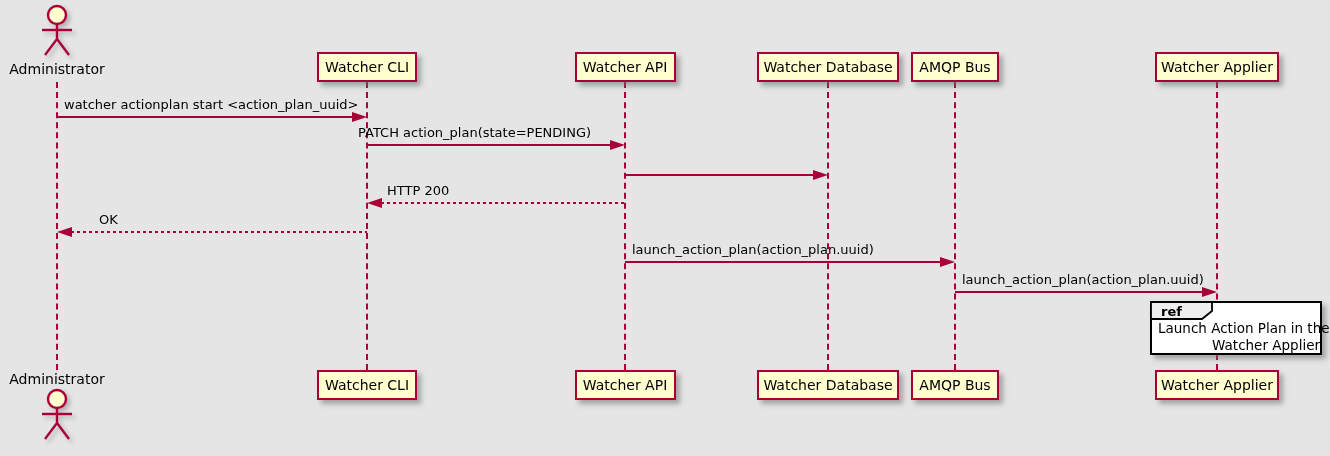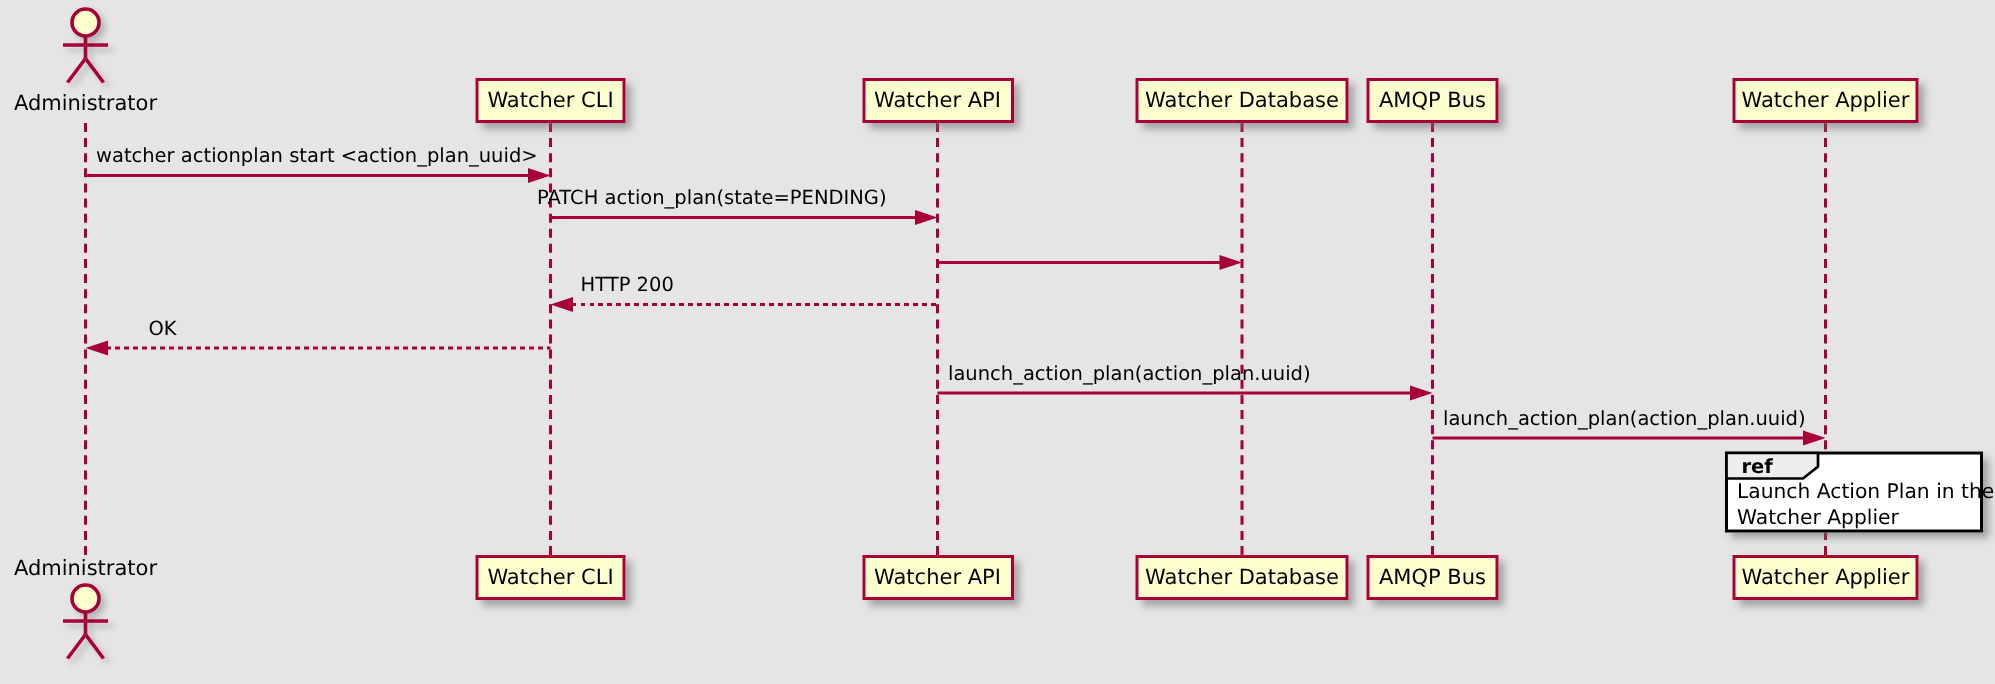--- a/index.html
+++ b/index.html
@@ -45,21 +45,21 @@
   .msg-head.left{border-right:15px solid var(--accent,#A80036);}
   .ref{
     position:absolute;
     box-sizing:border-box;
     background:var(--ref-fill,#FFFFFF);
     border:2px solid var(--ref-border,#000000);
     box-shadow:4px 4px 5px rgba(110,110,110,.55);
   }
   .ref-tab{position:absolute;left:-2px;top:-2px;}
   .ref-tab text{font-family:"DejaVu Sans","Liberation Sans",sans-serif;font-size:13px;font-weight:bold;fill:#000;}
-  .ref-body{padding:17px 0 0 6px;}
+  .ref-body{padding:17px 0 0 6px;text-align:right;}
   .ref-line{font-size:13.5px;color:#000;line-height:17px;white-space:nowrap;}
 </style>
 </head>
 <body>
 
 <div class="stage">
 
   <div class="lifeline" style="left: 56px; top: 82px; height: 288px;"></div>
     <div class="lifeline" style="left: 366px; top: 82px; height: 288px;"></div>
     <div class="lifeline" style="left: 624px; top: 82px; height: 288px;"></div>

